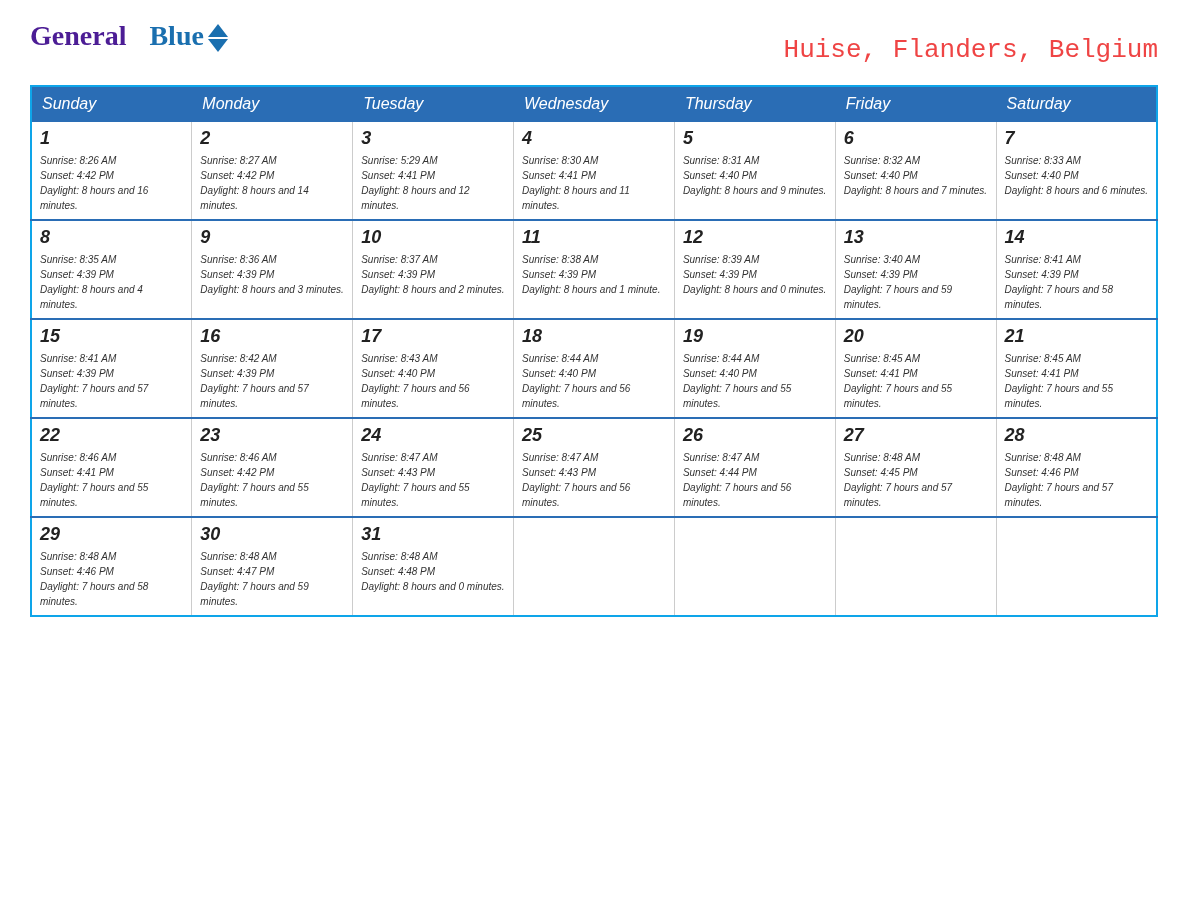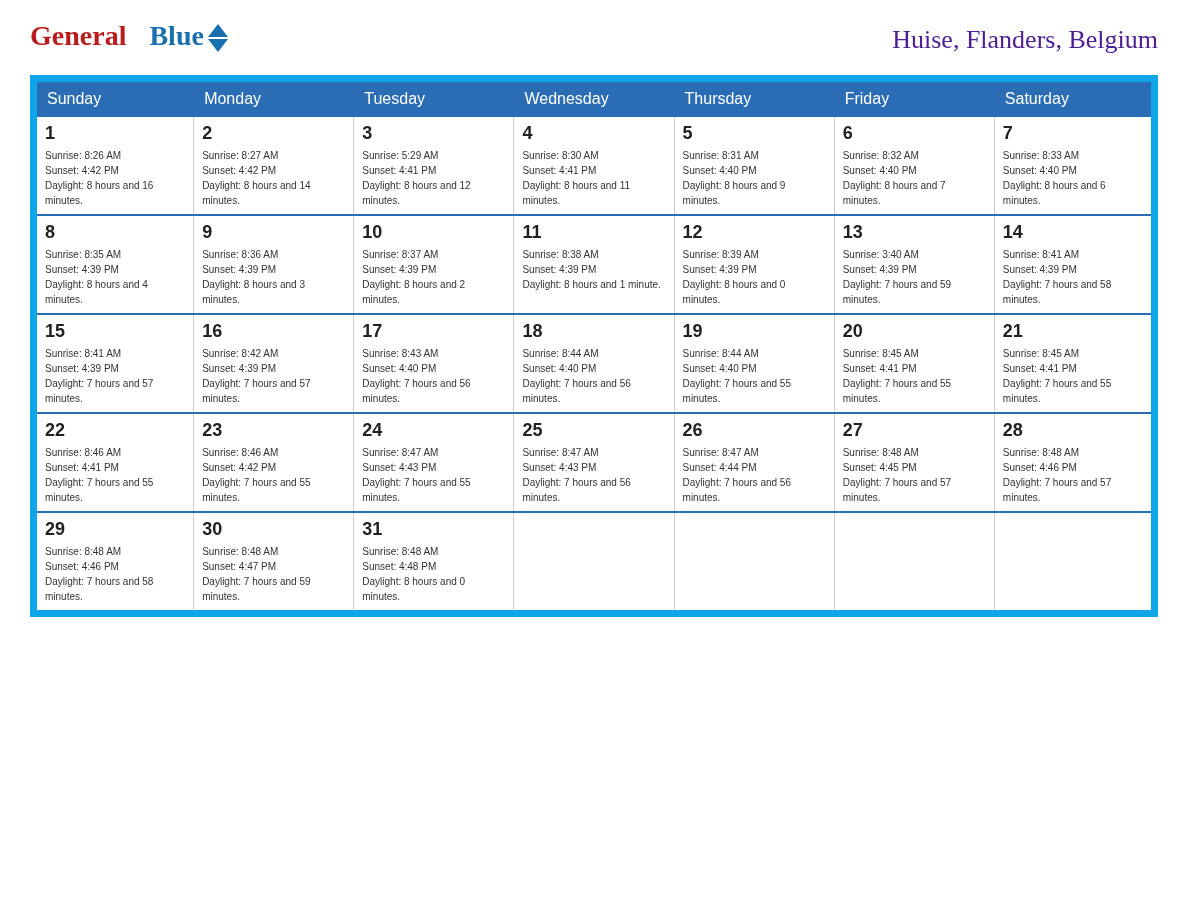--- a/index.html
+++ b/index.html
@@ -21,21 +21,21 @@
       flex-direction: column;
       align-items: flex-start;
     }
     .logo-text {
       display: flex;
       align-items: center;
     }
     .logo-general {
       font-size: 28px;
       font-weight: bold;
-      color: #b91c1c;
+      color: #4c1d95;
       font-family: Georgia, serif;
     }
     .logo-blue-part {
       display: flex;
       align-items: center;
     }
     .logo-blue-text {
       font-size: 28px;
       font-weight: bold;
       color: #1a6faf;
@@ -47,28 +47,29 @@
     }
     .month-title {
       font-size: 52px;
       font-weight: bold;
       color: #222;
       font-family: Georgia, serif;
       line-height: 1.1;
     }
     .location-title {
       font-size: 26px;
-      color: #4c1d95;
-      font-family: Liberation Serif, serif;
-      margin-top: 5px;
+      color: #ef4444;
+      font-family: Liberation Mono, monospace;
+      margin-top: 15px;
     }
     .calendar {
       width: 100%;
       border-collapse: collapse;
-      border: 7px solid #0ea5e9;
+      border: 2px solid #0ea5e9;
+      font-style: italic;
     }
     .calendar th {
       background-color: #2a6db5;
       color: #fff;
       padding: 8px 10px;
       text-align: left;
       font-size: 16px;
       font-weight: normal;
       border: 1px solid #2a6db5;
     }

